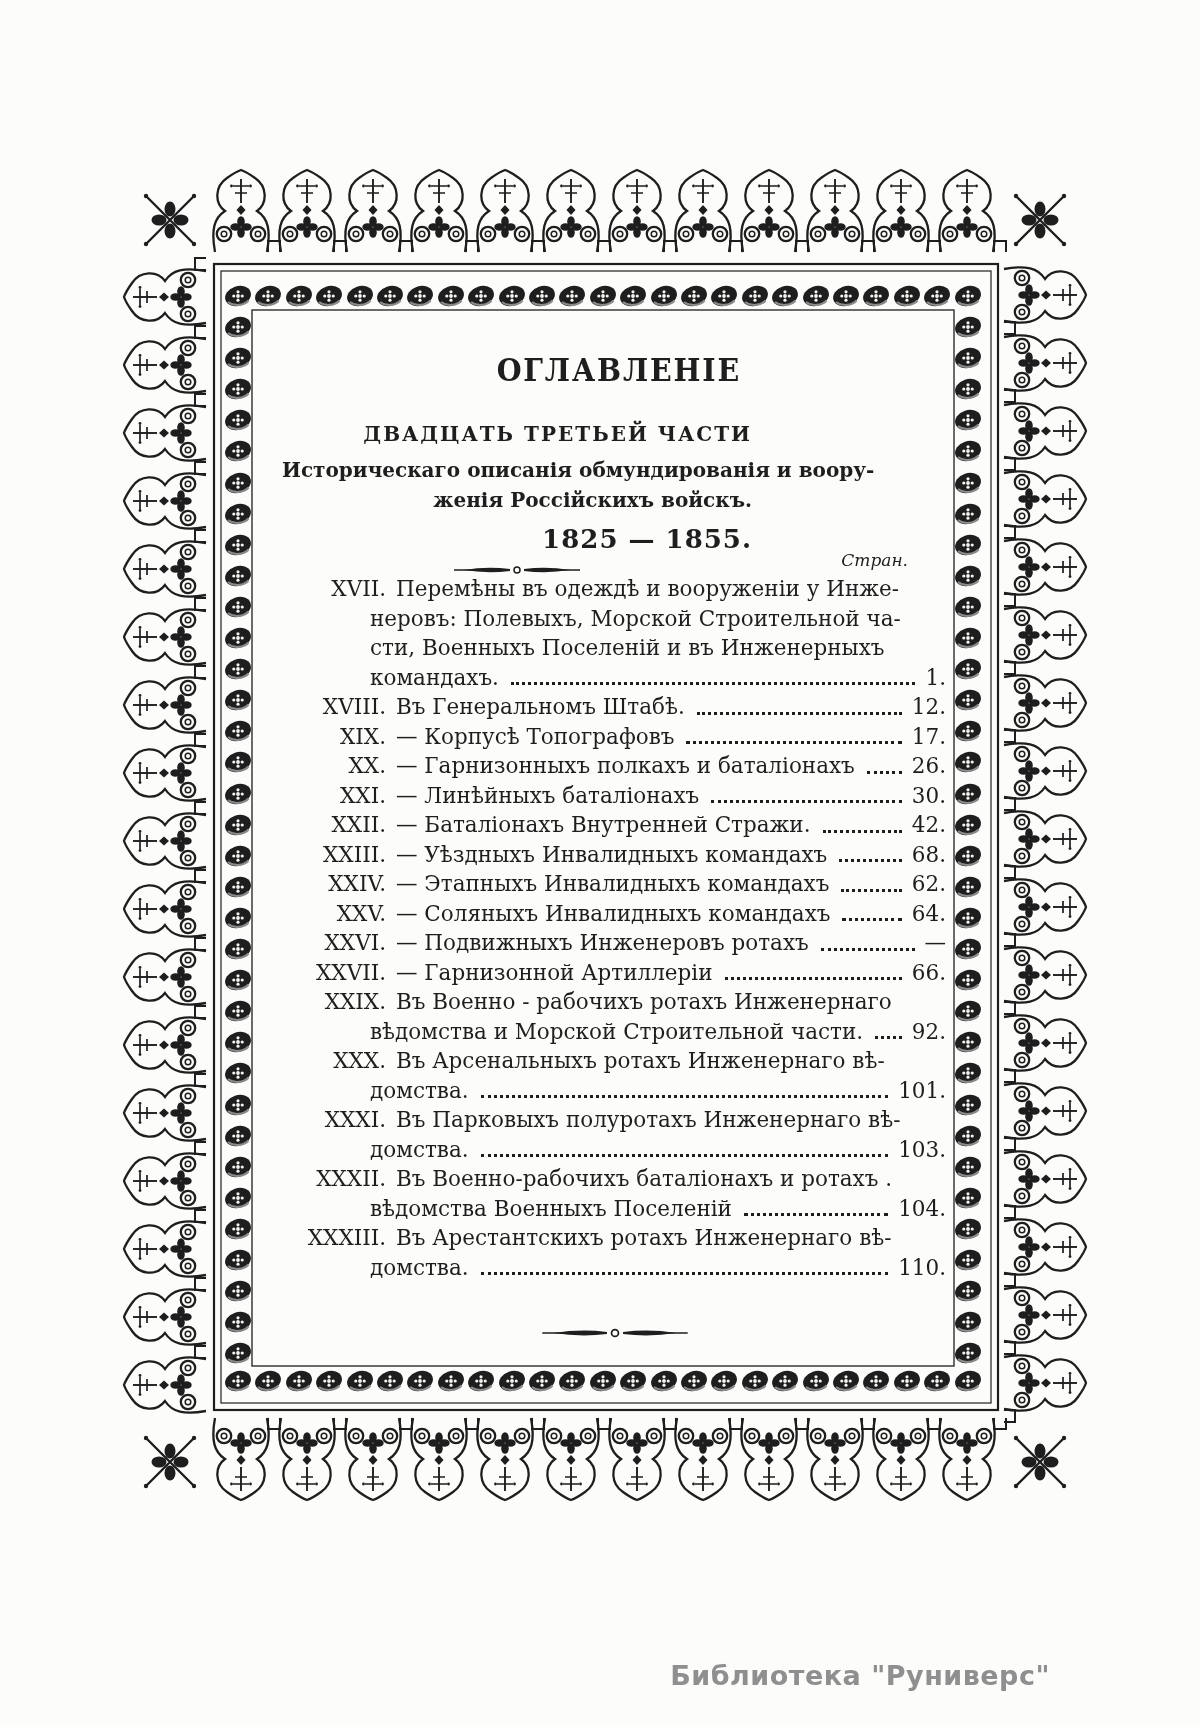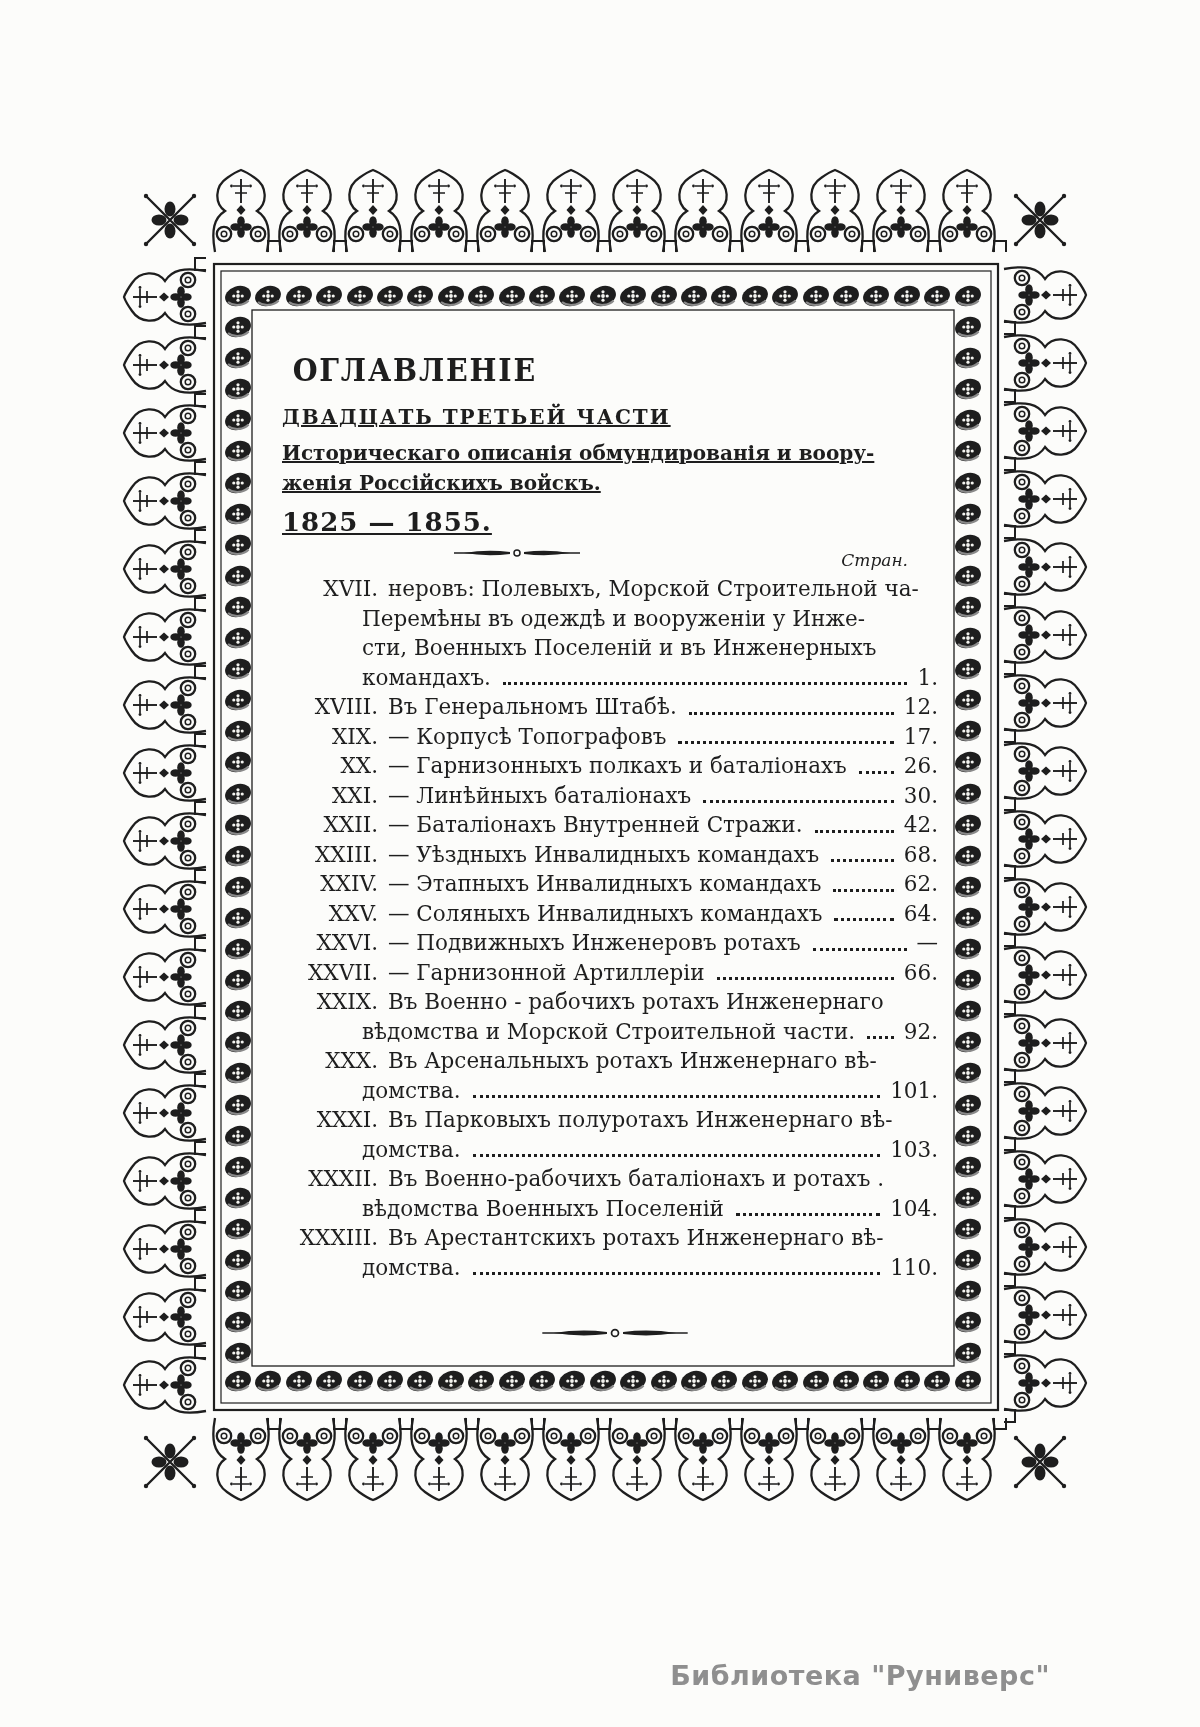--- a/index.html
+++ b/index.html
@@ -10,38 +10,38 @@
     color:#1e1e1e;
     position:relative;
     overflow:hidden;
   }
   .page{position:absolute;inset:0;}
   
   #frame-svg{position:absolute;left:0;top:0;width:1200px;height:1727px;pointer-events:none;}
 
   
   .content{position:absolute;left:292px;top:352px;width:646px;}
-  .title-block{width:470px;margin:0 auto 0 -10px;text-align:left;text-decoration:underline;}
+  .title-block{width:470px;margin:0 auto 0 -10px;text-align:right;}
   .main-title{
     font-size:31px;font-weight:bold;letter-spacing:2px;line-height:36px;
     display:inline-block;transform:scaleX(.92);transform-origin:center;
     white-space:nowrap;
   }
-  .part-line{font-size:20px;font-weight:bold;letter-spacing:2px;line-height:24px;margin-top:17px;white-space:nowrap;}
+  .part-line{font-size:20px;font-weight:bold;letter-spacing:2px;line-height:24px;margin-top:34px;white-space:nowrap;}
   .work-line{font-size:20px;font-weight:bold;line-height:30px;white-space:nowrap;}
   .work-line.first{margin-top:9px;}
   .dates{font-size:26px;font-weight:bold;letter-spacing:1px;line-height:32px;margin-top:8px;white-space:nowrap;}
   .top-divider{display:block;margin:10px auto 0;}
 
   .stran{
     position:absolute;top:200px;right:30px;
     font-style:italic;font-size:17px;line-height:17px;
   }
 
-  .toc{position:absolute;left:0;top:222px;width:646px;}
+  .toc{position:absolute;left:8px;top:222px;width:646px;}
   .entry{display:grid;grid-template-columns:86px 1fr;column-gap:10px;}
   .entry .num{text-align:right;font-size:21.5px;line-height:29.5px;white-space:nowrap;}
   .entry .body{font-size:21.5px;line-height:29.5px;}
   .entry .body > * + *{margin-left:-26px;}
   .entry .line{white-space:nowrap;}
   .lastline{display:flex;align-items:center;}
   .lastline .txt{white-space:nowrap;}
   .leader{
     flex:1 1 auto;align-self:flex-end;
     border-bottom:3px dotted #1e1e1e;
@@ -319,22 +319,22 @@
           <use href="#rule"></use>
         </svg>
     </div>
 
     <div class="stran">Стран.</div>
 
     <div class="toc">
   <div class="entry">
     <span class="num">XVII.</span>
     <div class="body">
-      <div class="line">неровъ: Полевыхъ, Морской Строительной ча-</div>
-            <div class="line">Перемѣны въ одеждѣ и вооруженіи у Инже-</div>
+      <div class="line">Перемѣны въ одеждѣ и вооруженіи у Инже-</div>
+            <div class="line">неровъ: Полевыхъ, Морской Строительной ча-</div>
             <div class="line">сти, Военныхъ Поселеній и въ Инженерныхъ</div>
             <div class="lastline">
         <span class="txt">командахъ.</span>
         <span class="leader"></span>
         <span class="pageno">1.</span>
       </div>
     </div>
   </div>
 
   <div class="entry">

